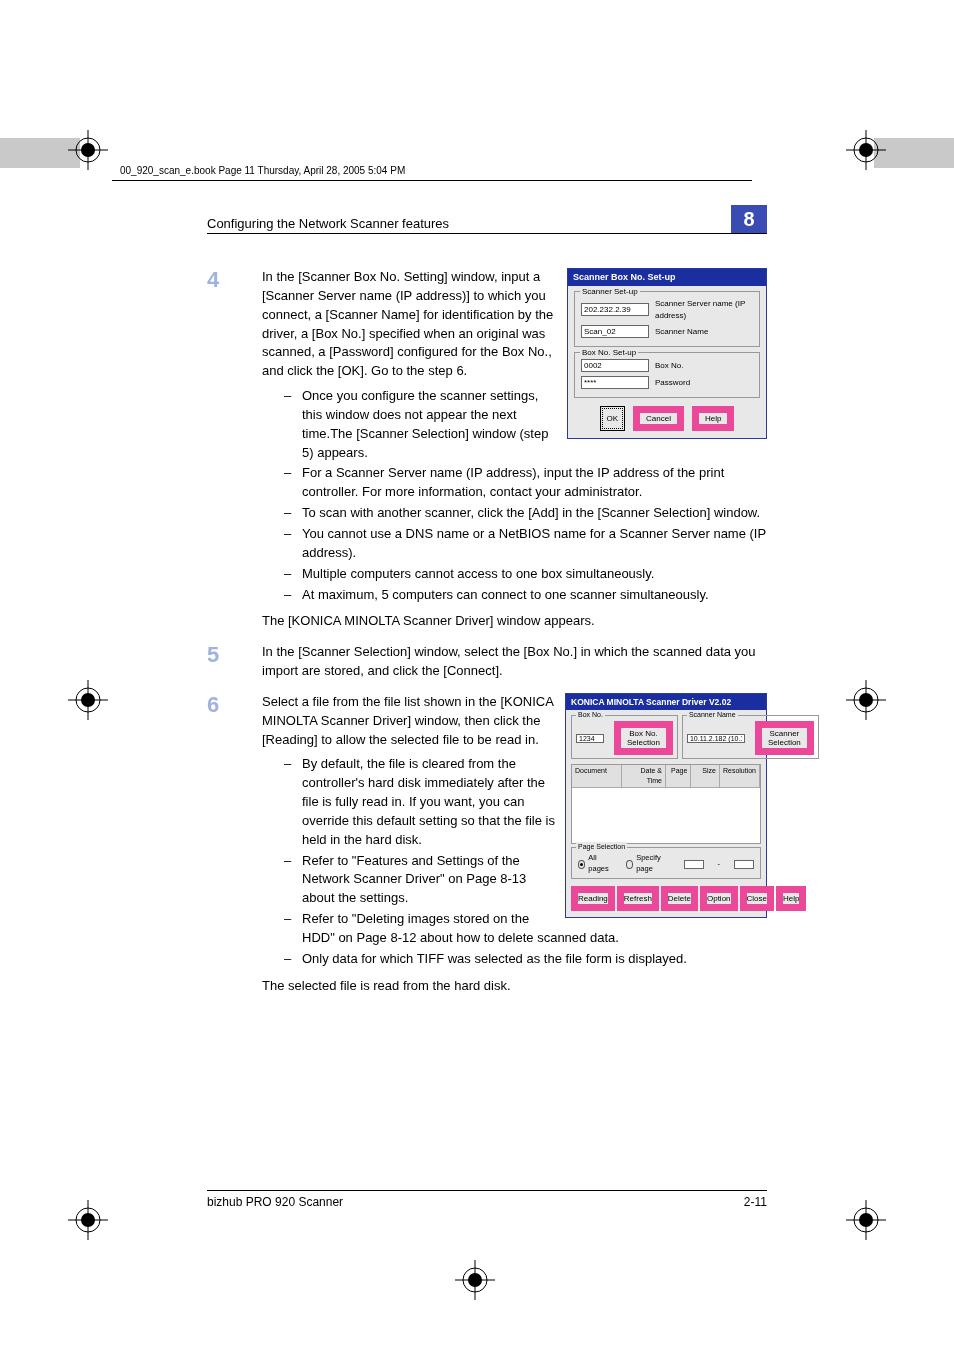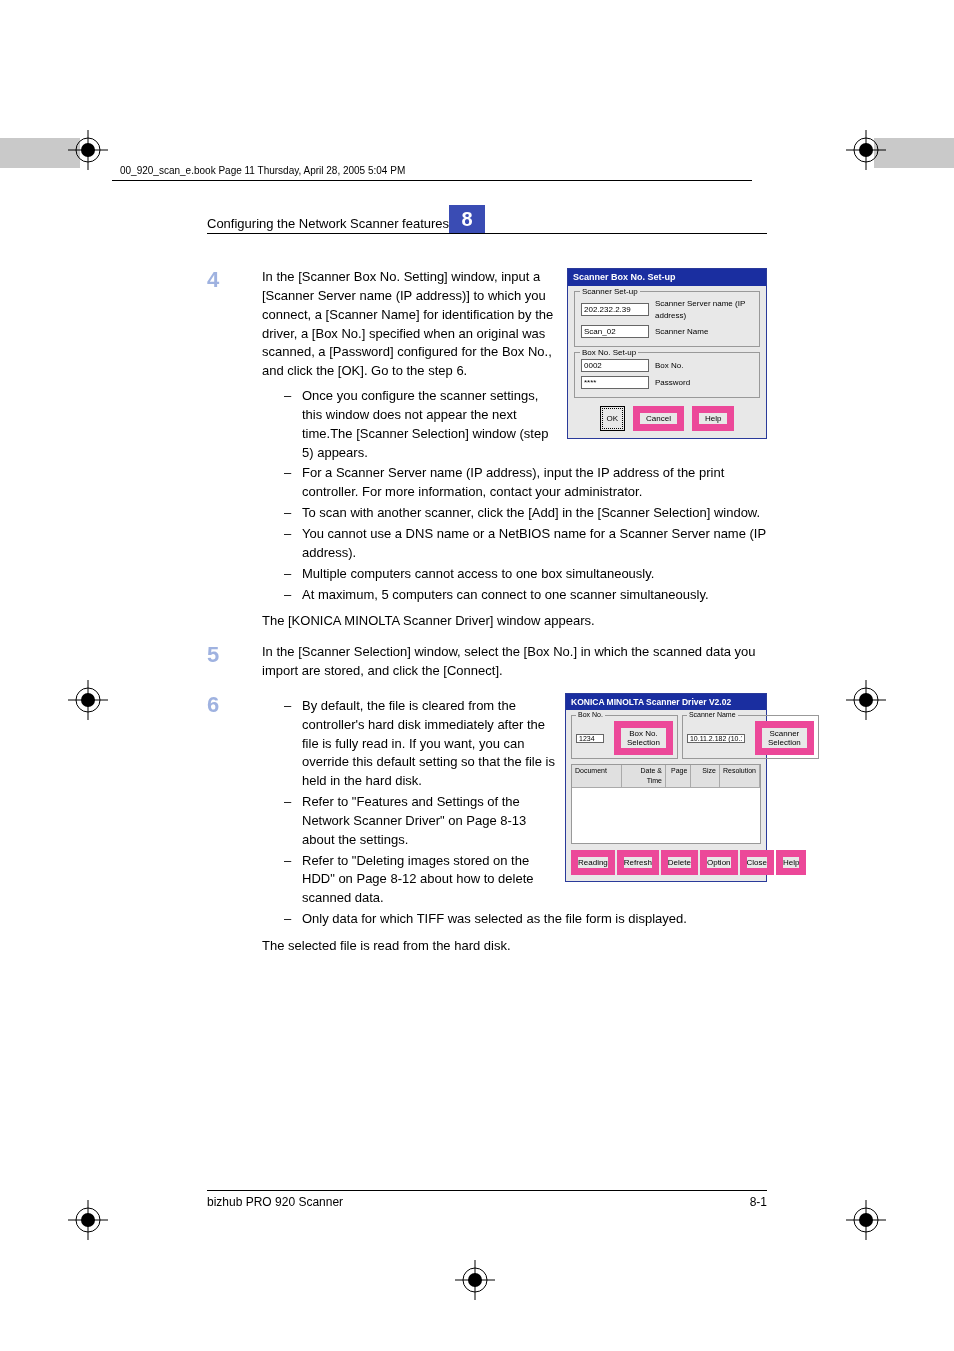--- a/index.html
+++ b/index.html
@@ -44,21 +44,21 @@
   }
   .content {
     position: absolute;
     left: 207px;
     top: 205px;
     width: 560px;
   }
   .running-head {
     display: flex;
     align-items: flex-end;
-    justify-content: flex-start;
+    justify-content: space-between;
     border-bottom: 1px solid #000;
     padding-bottom: 2px;
     margin-bottom: 34px;
   }
   .running-head-title {
     font-size: 13px;
   }
   .chapter-tab {
     width: 36px;
     height: 28px;
@@ -423,38 +423,53 @@
             </div>
             <div class="table-area">
               <div class="thead">
                 <span style="flex:1.4">Document</span>
                 <span style="flex:1.2">Date &amp; Time</span>
                 <span style="flex:0.6">Page</span>
                 <span style="flex:0.7">Size</span>
                 <span style="flex:1">Resolution</span>
               </div>
             </div>
+            <div class="page-sel">
+              <span class="legend">Page Selection</span>
+              <span class="radio">
+                  <span class="dot on"></span>
+                  <span>All pages</span>
+                </span>
+              <span class="radio">
+                  <span class="dot"></span>
+                  <span>Specify page</span>
+                </span>
+              <input class="fld" style="width: 14px;">
+              <span>-</span>
+              <input class="fld" style="width: 14px;">
+            </div>
             <div class="btnrow">
               <button>Reading</button>
               <button>Refresh</button>
               <button>Delete</button>
               <button>Option</button>
               <button>Close</button>
               <button>Help</button>
             </div>
           </div>
         </div>
+        <p>Select a file from the file list shown in the [KONICA MINOLTA Scanner Driver] window, then click the [Reading] to allow the selected file to be read in.</p>
         <ul class="sub-list">
           <li>By default, the file is cleared from the controller's hard disk immediately after the file is fully read in. If you want, you can override this default setting so that the file is held in the hard disk.</li>
           <li>Refer to "Features and Settings of the Network Scanner Driver" on Page 8-13 about the settings.</li>
           <li>Refer to "Deleting images stored on the HDD" on Page 8-12 about how to delete scanned data.</li>
           <li>Only data for which TIFF was selected as the file form is displayed.</li>
         </ul>
         <p>The selected file is read from the hard disk.</p>
       </div>
     </div>
   </div>
 
   <div class="footer">
     <span>bizhub PRO 920 Scanner</span>
-    <span>8-1</span>
+    <span>2-11</span>
   </div>
 </div>
 
 </body></html>

